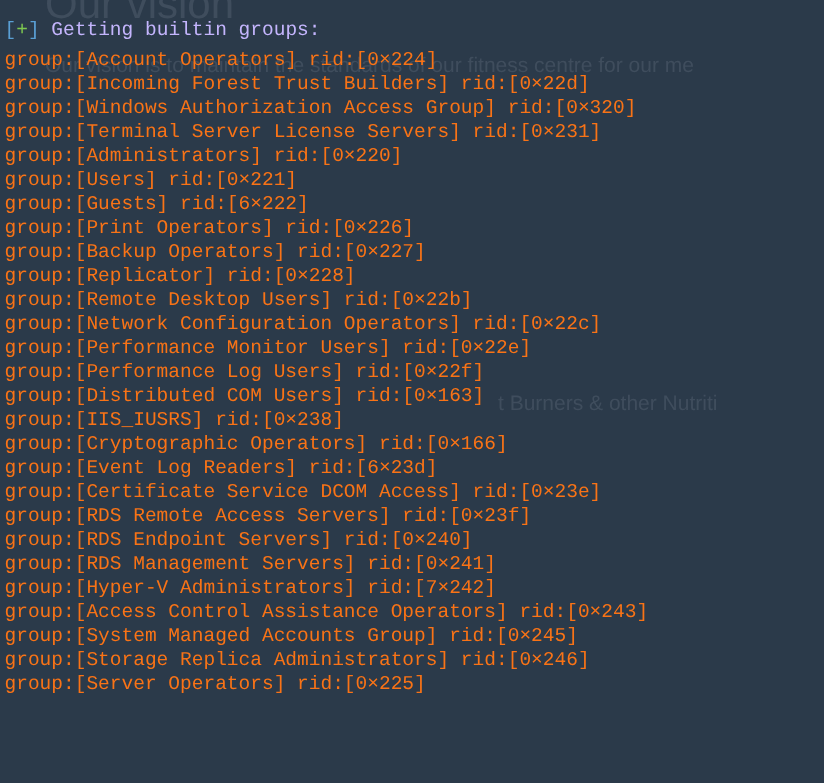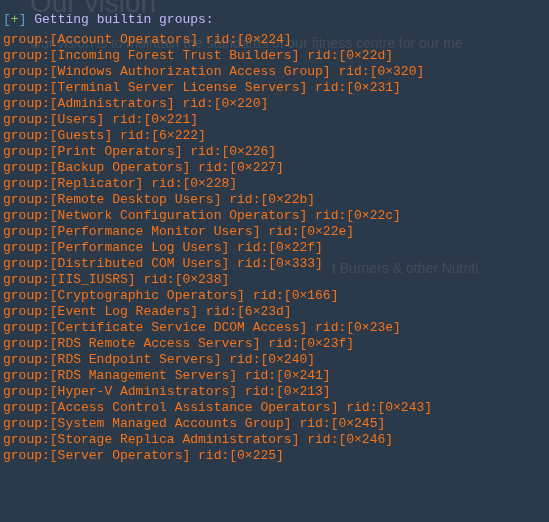--- a/index.html
+++ b/index.html
@@ -75,27 +75,27 @@
       <div class="group-line">group:[Administrators] rid:[0×220]</div>
       <div class="group-line">group:[Users] rid:[0×221]</div>
       <div class="group-line">group:[Guests] rid:[6×222]</div>
       <div class="group-line">group:[Print Operators] rid:[0×226]</div>
       <div class="group-line">group:[Backup Operators] rid:[0×227]</div>
       <div class="group-line">group:[Replicator] rid:[0×228]</div>
       <div class="group-line">group:[Remote Desktop Users] rid:[0×22b]</div>
       <div class="group-line">group:[Network Configuration Operators] rid:[0×22c]</div>
       <div class="group-line">group:[Performance Monitor Users] rid:[0×22e]</div>
       <div class="group-line">group:[Performance Log Users] rid:[0×22f]</div>
-      <div class="group-line">group:[Distributed COM Users] rid:[0×333]</div>
+      <div class="group-line">group:[Distributed COM Users] rid:[0×163]</div>
       <div class="group-line">group:[IIS_IUSRS] rid:[0×238]</div>
       <div class="group-line">group:[Cryptographic Operators] rid:[0×166]</div>
       <div class="group-line">group:[Event Log Readers] rid:[6×23d]</div>
       <div class="group-line">group:[Certificate Service DCOM Access] rid:[0×23e]</div>
       <div class="group-line">group:[RDS Remote Access Servers] rid:[0×23f]</div>
       <div class="group-line">group:[RDS Endpoint Servers] rid:[0×240]</div>
       <div class="group-line">group:[RDS Management Servers] rid:[0×241]</div>
-      <div class="group-line">group:[Hyper-V Administrators] rid:[0×213]</div>
+      <div class="group-line">group:[Hyper-V Administrators] rid:[7×242]</div>
       <div class="group-line">group:[Access Control Assistance Operators] rid:[0×243]</div>
       <div class="group-line">group:[System Managed Accounts Group] rid:[0×245]</div>
       <div class="group-line">group:[Storage Replica Administrators] rid:[0×246]</div>
       <div class="group-line">group:[Server Operators] rid:[0×225]</div>
     </div>
 </div>
 
 </body></html>

